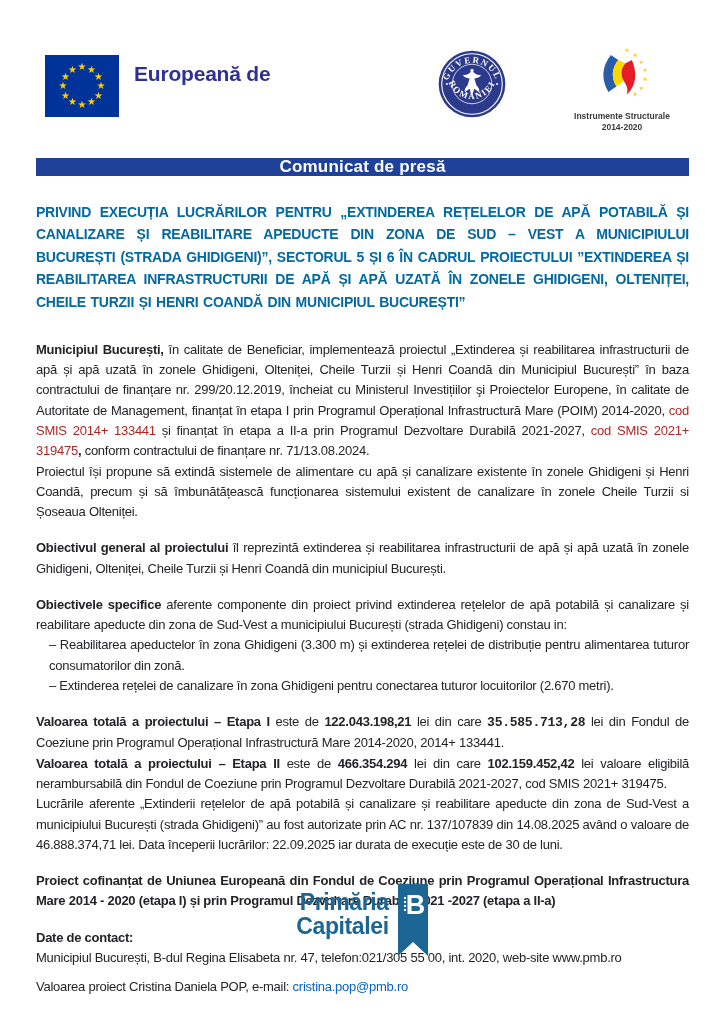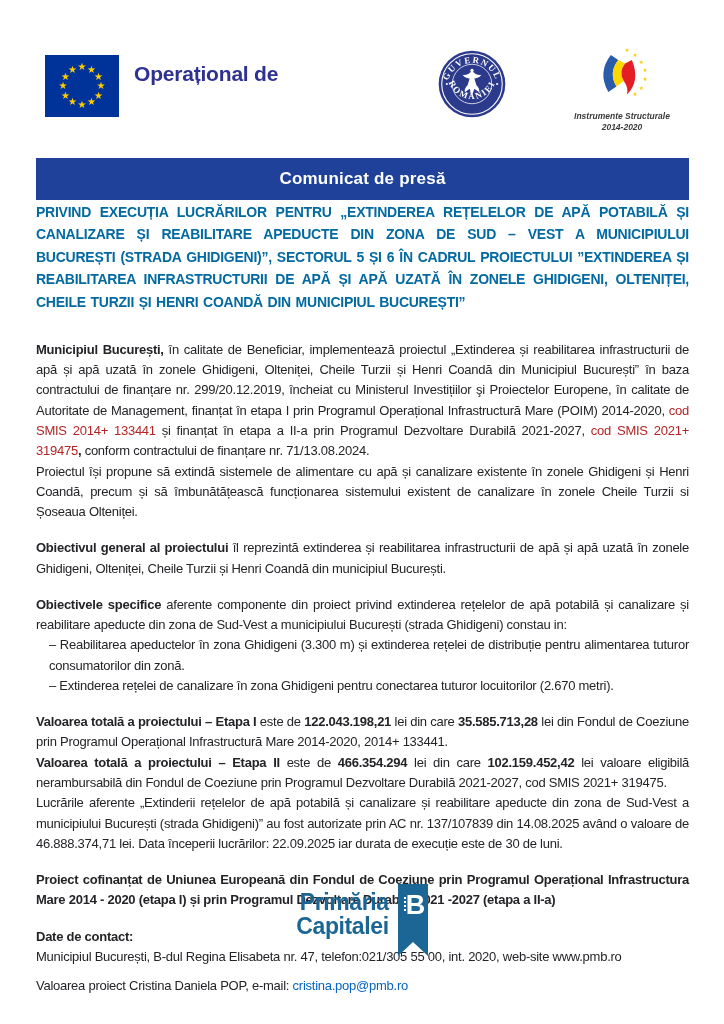--- a/index.html
+++ b/index.html
@@ -13,24 +13,24 @@
     font-family:"Liberation Sans",sans-serif;color:var(--text);overflow:hidden;
   }
   
   .eu-block{position:absolute;left:45px;top:55px;display:flex;gap:15px;align-items:flex-start;}
   .eu-flag{position:relative;width:74px;height:62px;background:var(--eu-blue);flex:0 0 auto;}
   .eu-star{position:absolute;transform:translate(-50%,-50%);color:var(--star);font-size:10px;line-height:1;}
   .eu-text{color:#2E3192;font-weight:bold;font-size:21px;line-height:1.22;padding-top:6px;letter-spacing:-0.2px;}
   .gov-seal{position:absolute;left:438px;top:50px;width:68px;height:68px;}
   .instr{position:absolute;left:566px;top:44px;width:112px;text-align:center;}
   .instr svg{width:62px;height:64px;display:block;margin:0 auto;}
-  .instr-text{font-size:8.5px;font-weight:bold;color:#3a3a3a;line-height:1.3;margin-top:3px;font-style:italic;}
+  .instr-text{font-size:8.5px;font-weight:bold;color:#3a3a3a;line-height:1.3;margin-top:3px;}
   
   .banner{
-    position:absolute;left:36px;right:35px;top:158px;height:42px;background:var(--accent);
+    position:absolute;left:36px;right:35px;top:158px;height:18px;background:var(--accent);
     color:#fff;display:flex;align-items:center;justify-content:center;
     font-weight:bold;font-size:17px;letter-spacing:0.2px;
   }
   
   .content{position:absolute;left:36px;right:35px;top:201px;}
   .para{text-align:justify;font-size:13px;line-height:1.56;letter-spacing:-0.25px;}
   .lead{font-weight:bold;font-size:14px;line-height:1.6;color:#0369a1;word-spacing:1px;}
   .gap{margin-top:16px;}
   .gap-lg{margin-top:27px;}
   .gap-sm{margin-top:9px;}
@@ -56,21 +56,21 @@
         <span class="eu-star" style="left: 53.4545px; top: 40.5px;">★</span>
         <span class="eu-star" style="left: 46.5px; top: 47.4545px;">★</span>
         <span class="eu-star" style="left: 37px; top: 50px;">★</span>
         <span class="eu-star" style="left: 27.5px; top: 47.4545px;">★</span>
         <span class="eu-star" style="left: 20.5455px; top: 40.5px;">★</span>
         <span class="eu-star" style="left: 18px; top: 31px;">★</span>
         <span class="eu-star" style="left: 20.5455px; top: 21.5px;">★</span>
         <span class="eu-star" style="left: 27.5px; top: 14.5455px;">★</span>
       </div>
     <div class="eu-text">
-      <div>Operațional de</div>
+      <div>Europeană de</div>
     </div>
   </div>
 
   <div class="gov-seal">
     <svg viewBox="0 0 100 100">
       <circle cx="50" cy="50" r="49" fill="#2C3A8C"></circle>
       <circle cx="50" cy="50" r="44.5" fill="none" stroke="#ffffff" stroke-width="1.6"></circle>
       <circle cx="50" cy="50" r="29" fill="none" stroke="#ffffff" stroke-width="1.1"></circle>
       <defs>
         <path id="arcTop" d="M 13 56 A 37 37 0 0 1 87 56"></path>
@@ -117,21 +117,21 @@
   </div>
 
   <div class="content" id="body-container">
       <div class="para lead"><span>PRIVIND EXECUȚIA LUCRĂRILOR PENTRU „EXTINDEREA REȚELELOR DE APĂ POTABILĂ ȘI CANALIZARE ȘI REABILITARE APEDUCTE DIN ZONA DE SUD – VEST A MUNICIPIULUI BUCUREȘTI (STRADA GHIDIGENI)”, SECTORUL 5 ȘI 6 ÎN CADRUL PROIECTULUI ”EXTINDEREA ȘI REABILITAREA INFRASTRUCTURII DE APĂ ȘI APĂ UZATĂ ÎN ZONELE GHIDIGENI, OLTENIȚEI, CHEILE TURZII ȘI HENRI COANDĂ DIN MUNICIPIUL BUCUREȘTI”</span></div>
       <div class="para gap-lg"><span style="font-weight: 700;">Municipiul București, </span><span> în calitate de Beneficiar, implementează proiectul „Extinderea și reabilitarea infrastructurii de apă și apă uzată în zonele Ghidigeni, Olteniței, Cheile Turzii și Henri Coandă din Municipiul București” în baza contractului de finanțare nr. 299/20.12.2019, încheiat cu Ministerul Investițiilor şi Proiectelor Europene, în calitate de Autoritate de Management, finanțat în etapa I prin Programul Operațional Infrastructură Mare (POIM) 2014-2020, </span><span style="color: rgb(179, 36, 36);">cod SMIS 2014+ 133441</span><span> și finanțat în etapa a II-a prin Programul Dezvoltare Durabilă 2021-2027, </span><span style="color: rgb(179, 36, 36);">cod SMIS 2021+ 319475</span><span style="font-weight: 700;">,</span><span> conform contractului de finanțare nr. 71/13.08.2024.</span></div>
       <div class="para"><span>Proiectul își propune să extindă sistemele de alimentare cu apă și canalizare existente în zonele Ghidigeni și Henri Coandă, precum și să îmbunătățească funcționarea sistemului existent de canalizare în zonele Cheile Turzii si Șoseaua Olteniței.</span></div>
       <div class="para gap"><span style="font-weight: 700;">Obiectivul general al proiectului</span><span> îl reprezintă extinderea și reabilitarea infrastructurii de apă și apă uzată în zonele Ghidigeni, Olteniței, Cheile Turzii și Henri Coandă din municipiul București.</span></div>
       <div class="para gap"><span style="font-weight: 700;">Obiectivele specifice</span><span> aferente componente din proiect privind extinderea rețelelor de apă potabilă și canalizare și reabilitare apeducte din zona de Sud-Vest a municipiului București (strada Ghidigeni) constau in:</span></div>
       <div class="para indent"><span>– Reabilitarea apeductelor în zona Ghidigeni (3.300 m) și extinderea rețelei de distribuție pentru alimentarea tuturor consumatorilor din zonă.</span></div>
       <div class="para indent"><span>– Extinderea rețelei de canalizare în zona Ghidigeni pentru conectarea tuturor locuitorilor (2.670 metri).</span></div>
-      <div class="para gap"><span style="font-weight: 700;">Valoarea totală a proiectului – Etapa I</span><span> este de </span><span style="font-weight: 700;">122.043.198,21</span><span> lei din care </span><span style="font-weight: 700;">35.585.713,28</span><span> lei  din Fondul de Coeziune prin Programul Operațional Infrastructură Mare 2014-2020, 2014+ 133441.</span></div>
+      <div class="para gap"><span style="font-weight: 700;">Valoarea totală a proiectului – Etapa I</span><span> este de </span><span style="font-weight: 700;">122.043.198,21</span><span> lei din care </span><span style="font-weight: 700; font-family: Liberation Mono, monospace;">35.585.713,28</span><span> lei  din Fondul de Coeziune prin Programul Operațional Infrastructură Mare 2014-2020, 2014+ 133441.</span></div>
       <div class="para"><span style="font-weight: 700;">Valoarea totală a proiectului – Etapa II</span><span> este de </span><span style="font-weight: 700;">466.354.294</span><span> lei din care </span><span style="font-weight: 700;">102.159.452,42</span><span> lei valoare eligibilă nerambursabilă din Fondul de Coeziune prin Programul Dezvoltare Durabilă 2021-2027, cod SMIS 2021+ 319475.</span></div>
       <div class="para"><span>Lucrările aferente „Extinderii rețelelor de apă potabilă și canalizare și reabilitare apeducte din zona de Sud-Vest a municipiului București (strada Ghidigeni)” au fost autorizate prin AC nr. 137/107839 din 14.08.2025 având o valoare  de 46.888.374,71 lei. Data începerii lucrărilor: 22.09.2025 iar durata de execuție este de 30 de luni.</span></div>
       <div class="para gap bold"><span>Proiect cofinanțat de Uniunea Europeană din Fondul de Coeziune prin Programul Operațional Infrastructura Mare 2014 - 2020 (etapa I) și  prin Programul Dezvoltare Durabilă 2021 -2027 (etapa a II-a)</span></div>
       <div class="para gap bold"><span>Date de contact:</span></div>
       <div class="para"><span>Municipiul București, B-dul Regina Elisabeta nr. 47, telefon:021/305 55 00, int. 2020, web-site www.pmb.ro</span></div>
       <div class="para gap-sm"><span>Valoarea proiect Cristina Daniela POP, e-mail: </span><a>cristina.pop@pmb.ro</a></div>
     </div>
 
   <div class="footer-logo">
     <div class="footer-text">

